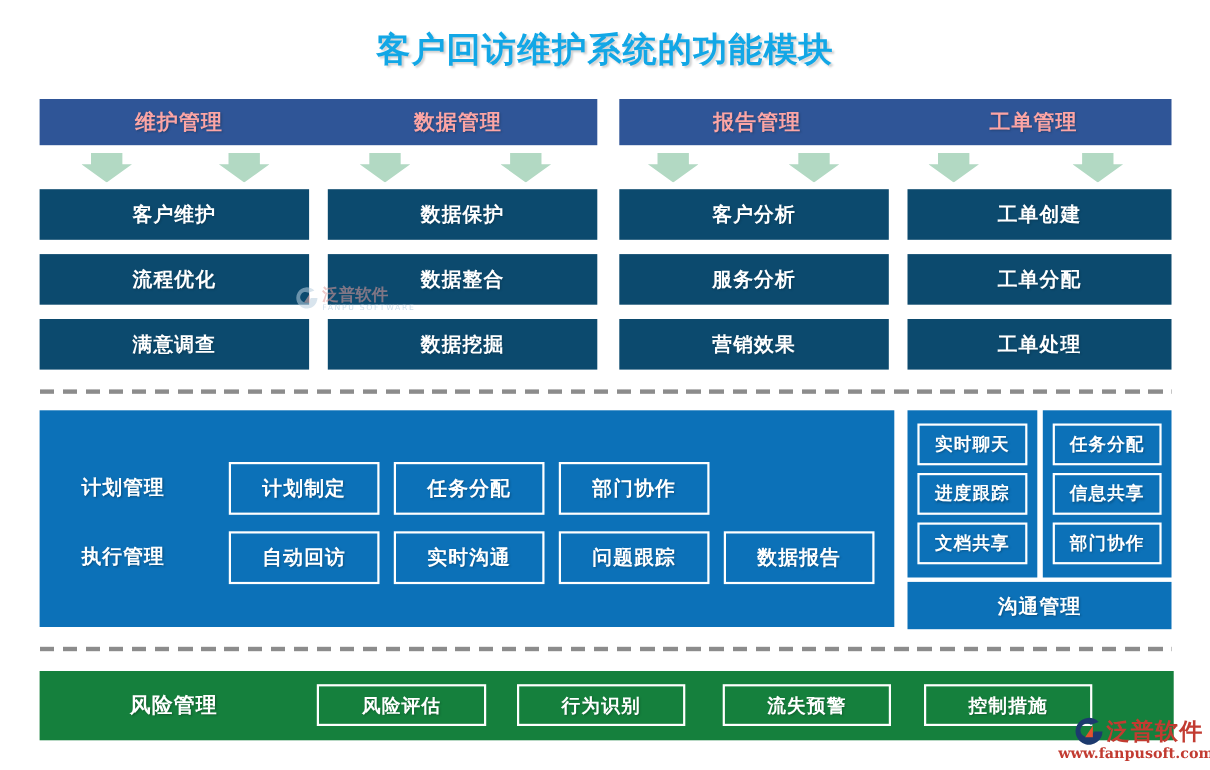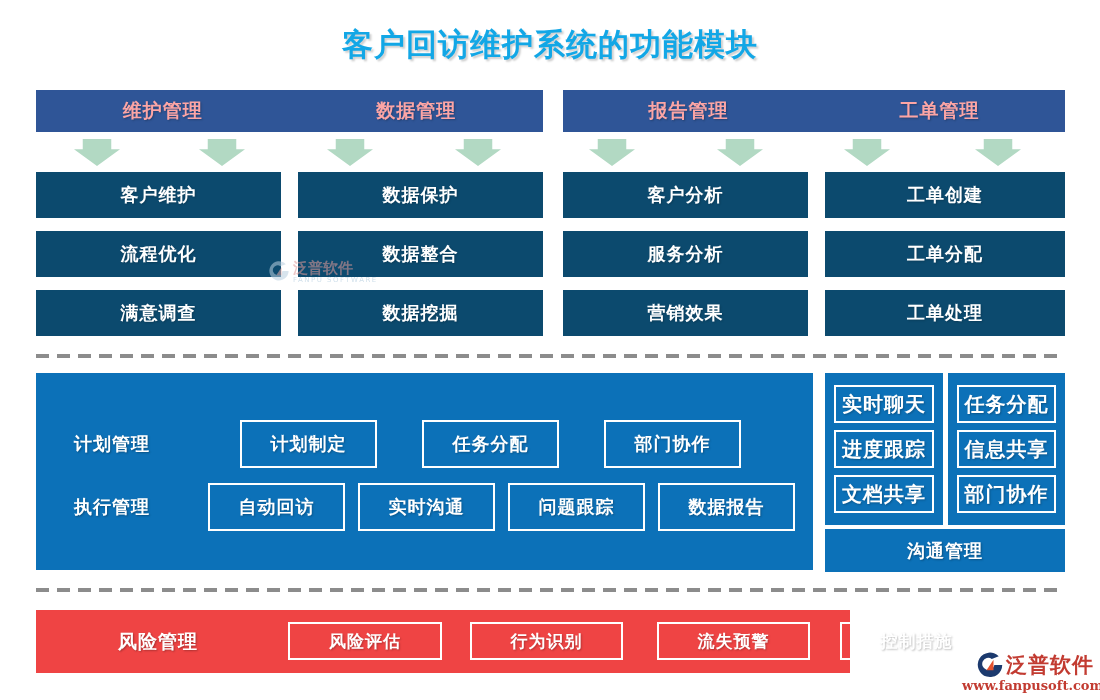--- a/index.html
+++ b/index.html
@@ -52,28 +52,28 @@
     border:2px solid #fff;color:#fff;font-weight:700;box-sizing:border-box;
     display:flex;align-items:center;justify-content:center;letter-spacing:1px;
     text-shadow:1px 1px 2px rgba(0,0,0,.25);
   }
   .mid-row .wbox{width:137px;height:48px;font-size:18px;margin-right:13px;}
   
   .side-col{
     position:absolute;top:373px;height:152px;background:#0c71b8;box-sizing:border-box;
     display:flex;flex-direction:column;gap:7px;padding:12px 9px;
   }
-  .side-col .wbox{flex:1;font-size:20px;}
+  .side-col .wbox{flex:1;font-size:16px;}
   .side-footer{
     position:absolute;left:825px;top:529px;width:240px;height:43px;background:#0c71b8;
     color:#fff;font-size:18px;font-weight:700;display:flex;align-items:center;justify-content:center;
     letter-spacing:1px;text-shadow:1px 1px 2px rgba(0,0,0,.3);
   }
   
-  .bottom-bar{position:absolute;left:36px;top:610px;width:814px;height:63px;background:#ef4444;}
+  .bottom-bar{position:absolute;left:36px;top:610px;width:1031px;height:63px;background:#15803d;}
   .bottom-bar .blabel{
     position:absolute;left:82px;top:0;height:63px;line-height:63px;color:#fff;
     font-size:19px;font-weight:700;letter-spacing:1px;text-shadow:1px 1px 2px rgba(0,0,0,.3);
   }
   .bottom-bar .wbox{position:absolute;top:12px;height:38px;font-size:17px;}
   
   .wm-center{
     position:absolute;left:268px;top:260px;display:flex;align-items:flex-start;gap:3px;
     opacity:.55;pointer-events:none;
   }
@@ -127,21 +127,21 @@
   <div class="col" style="left:825px;width:240px;">
     <div class="box">工单创建</div>
     <div class="box">工单分配</div>
     <div class="box">工单处理</div>
   </div>
 
   <div class="dash" style="top:354px;"></div>
   <div class="dash" style="top:588px;"></div>
 
   <div class="mid-panel">
-    <div class="mid-row" style="top:47px;gap:32px;">
+    <div class="mid-row" style="top:47px;">
       <div class="rlabel">计划管理</div>
       <div class="wbox">计划制定</div>
       <div class="wbox">任务分配</div>
       <div class="wbox">部门协作</div>
     </div>
     <div class="mid-row" style="top:110px;">
       <div class="rlabel">执行管理</div>
       <div class="wbox">自动回访</div>
       <div class="wbox">实时沟通</div>
       <div class="wbox">问题跟踪</div>

